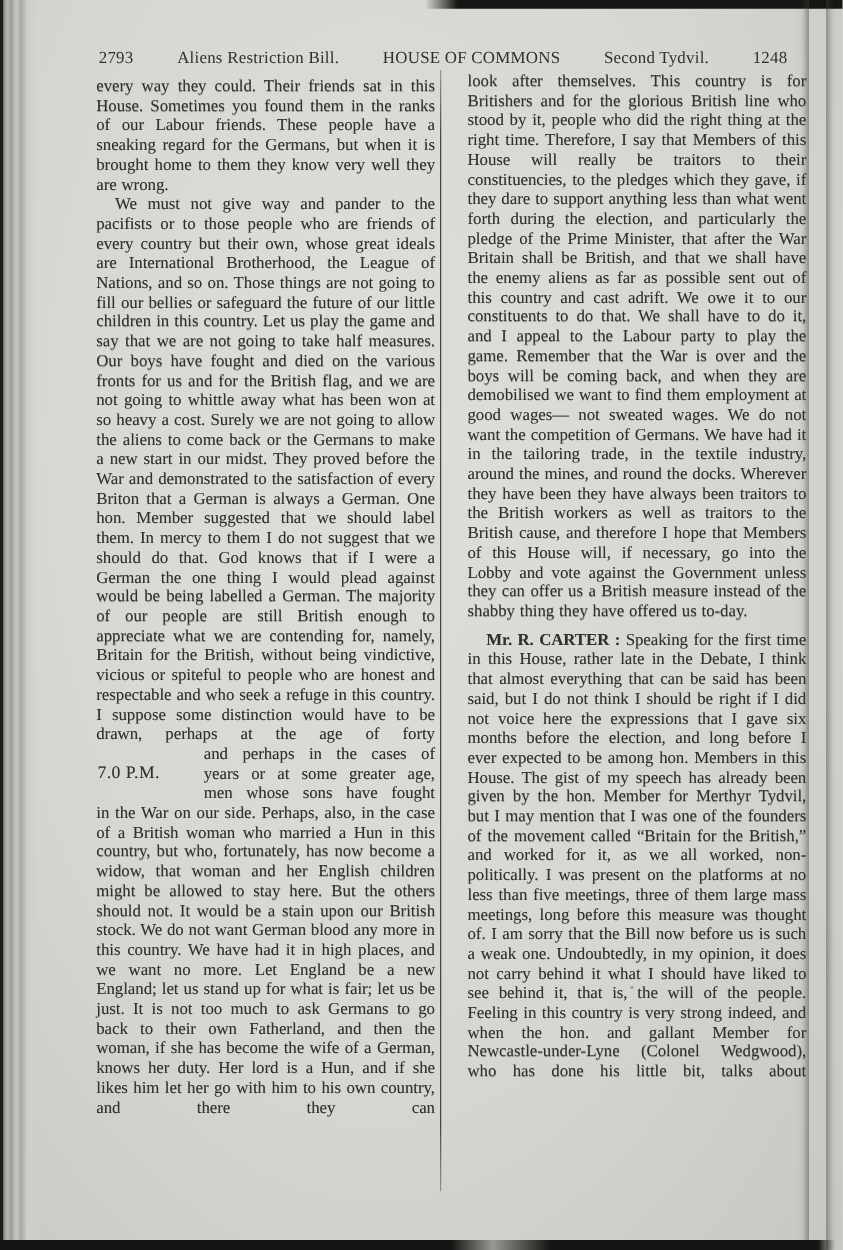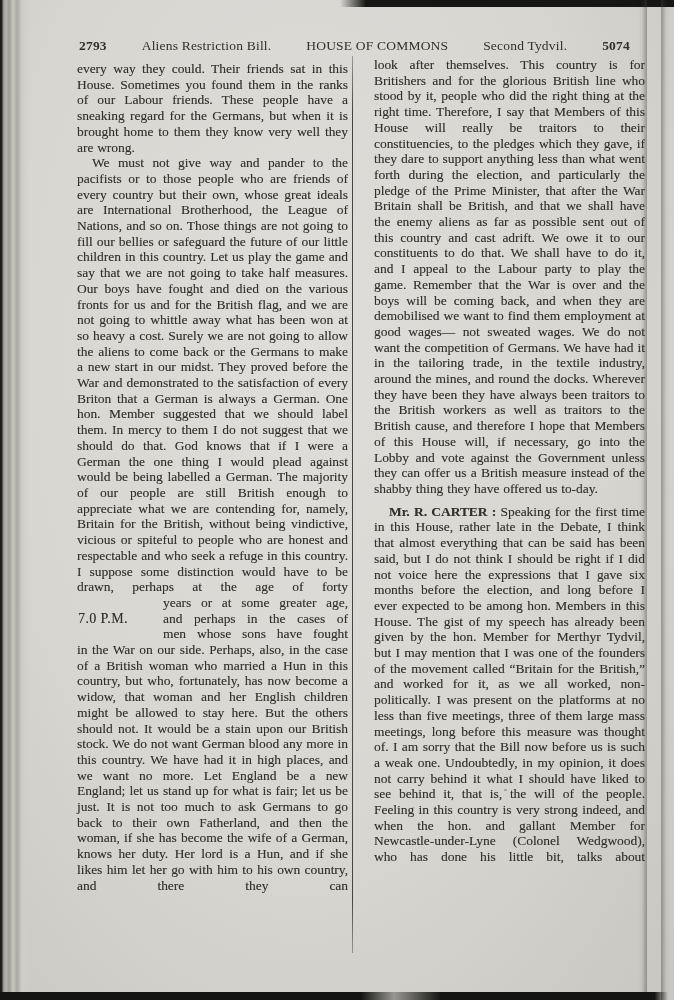--- a/index.html
+++ b/index.html
@@ -45,21 +45,21 @@
   .speck { position: absolute; width: 2px; height: 2px; border-radius: 50%; background: rgba(62,60,54,0.4); }
   .speck.s1 { left: 420px; top: 61px; }
   .speck.s2 { left: 504px; top: 789px; width: 3px; height: 2px; }
 
   
   .header {
     position: absolute; left: 79px; right: 44px; top: 38px;
     display: flex; justify-content: space-between; align-items: baseline;
     font-size: 13.5px; letter-spacing: 0.2px; white-space: nowrap;
   }
-  .pagenum { font-weight: 700; }
+  .pagenum { font-weight: 400; }
   .ital { }
 
   
   .column { position: absolute; width: 271px; }
   .col-left  { left: 77px;  top: 61px; }
   .col-right { left: 374px; top: 57px; }
   .divider {
     position: absolute; left: 352px; top: 56px; height: 897px; width: 1px;
     background: linear-gradient(180deg, rgba(58,56,51,0.4), #46443f 6%, #46443f 94%, rgba(58,56,51,0.4));
   }
@@ -97,32 +97,32 @@
 <div class="edge-right"></div>
 <div class="edge-bottom"></div>
 <div class="speck s1"></div>
 <div class="speck s2"></div>
 
 <div class="header">
   <span class="pagenum">2793</span>
   <span class="ital">Aliens Restriction Bill.</span>
   <span>HOUSE OF COMMONS</span>
   <span class="ital">Second Tydvil.</span>
-  <span class="pagenum">5074</span>
+  <span class="pagenum">1248</span>
 </div>
 
 <div class="divider"></div>
 
 <div class="column col-left">
   <p>every way they could.  Their friends sat in this House.  Sometimes you found them in the ranks of our Labour friends.  These people have a sneaking regard for the Germans, but when it is brought home to them they know very well they are wrong.</p>
   <p class="indent cont-last">We must not give way and pander to the pacifists or to those people who are friends of every country but their own, whose great ideals are International Brotherhood, the League of Nations, and so on.  Those things are not going to fill our bellies or safeguard the future of our little children in this country.  Let us play the game and say that we are not going to take half measures.  Our boys have fought and died on the various fronts for us and for the British flag, and we are not going to whittle away what has been won at so heavy a cost.  Surely we are not going to allow the aliens to come back or the Germans to make a new start in our midst.  They proved before the War and demonstrated to the satisfaction of every Briton that a German is always a German.  One hon. Member suggested that we should label them.  In mercy to them I do not suggest that we should do that.  God knows that if I were a German the one thing I would plead against would be being labelled a German.  The majority of our people are still British enough to appreciate what we are contending for, namely, Britain for the British, without being vindictive, vicious or spiteful to people who are honest and respectable and who seek a refuge in this country. I suppose some distinction would have to be drawn, perhaps at the age of forty</p>
   <div class="time-block">
     <span class="time-marker">7.0 P.M.</span>
+    <div class="time-line">and perhaps in the cases of</div>
     <div class="time-line">years or at some greater age,</div>
-    <div class="time-line">and perhaps in the cases of</div>
     <div class="time-line">men whose sons have fought</div>
   </div>
   <p class="cont-last">in the War on our side.  Perhaps, also, in the case of a British woman who married a Hun in this country, but who, fortunately, has now become a widow, that woman and her English children might be allowed to stay here.  But the others should not.  It would be a stain upon our British stock. We do not want German blood any more in this country.  We have had it in high places, and we want no more.  Let England be a new England; let us stand up for what is fair; let us be just.  It is not too much to ask Germans to go back to their own Fatherland, and then the woman, if she has become the wife of a German, knows her duty.  Her lord is a Hun, and if she likes him let her go with him to his own country, and there they can</p>
 </div>
 
 <div class="column col-right">
   <p>look after themselves.  This country is for Britishers and for the glorious British line who stood by it, people who did the right thing at the right time.  Therefore, I say that Members of this House will really be traitors to their constituencies, to the pledges which they gave, if they dare to support anything less than what went forth during the election, and particularly the pledge of the Prime Minister, that after the War Britain shall be British, and that we shall have the enemy aliens as far as possible sent out of this country and cast adrift.  We owe it to our constituents to do that.  We shall have to do it, and I appeal to the Labour party to play the game.  Remember that the War is over and the boys will be coming back, and when they are demobilised we want to find them employment at good wages— not sweated wages.  We do not want the competition of Germans.  We have had it in the tailoring trade, in the textile industry, around the mines, and round the docks.  Wherever they have been they have always been traitors to the British workers as well as traitors to the British cause, and therefore I hope that Members of this House will, if necessary, go into the Lobby and vote against the Government unless they can offer us a British measure instead of the shabby thing they have offered us to-day.</p>
   <p class="indent para-gap cont-last">
     <span class="speaker-name">Mr. R. CARTER :</span>
     <span>Speaking for the first time in this House, rather late in the Debate, I think that almost everything that can be said has been said, but I do not think I should be right if I did not voice here the expressions that I gave six months before the election, and long before I ever expected to be among hon. Members in this House.  The gist of my speech has already been given by the hon. Member for Merthyr Tydvil, but I may mention that I was one of the founders of the movement called “Britain for the British,” and worked for it, as we all worked, non-politically.  I was present on the platforms at no less than five meetings, three of them large mass meetings, long before this measure was thought of.  I am sorry that the Bill now before us is such a weak one.  Undoubtedly, in my opinion, it does not carry behind it what I should have liked to see behind it, that is, the will of the people.  Feeling in this country is very strong indeed, and when the hon. and gallant Member for Newcastle-under-Lyne (Colonel Wedgwood), who has done his little bit, talks about</span>

